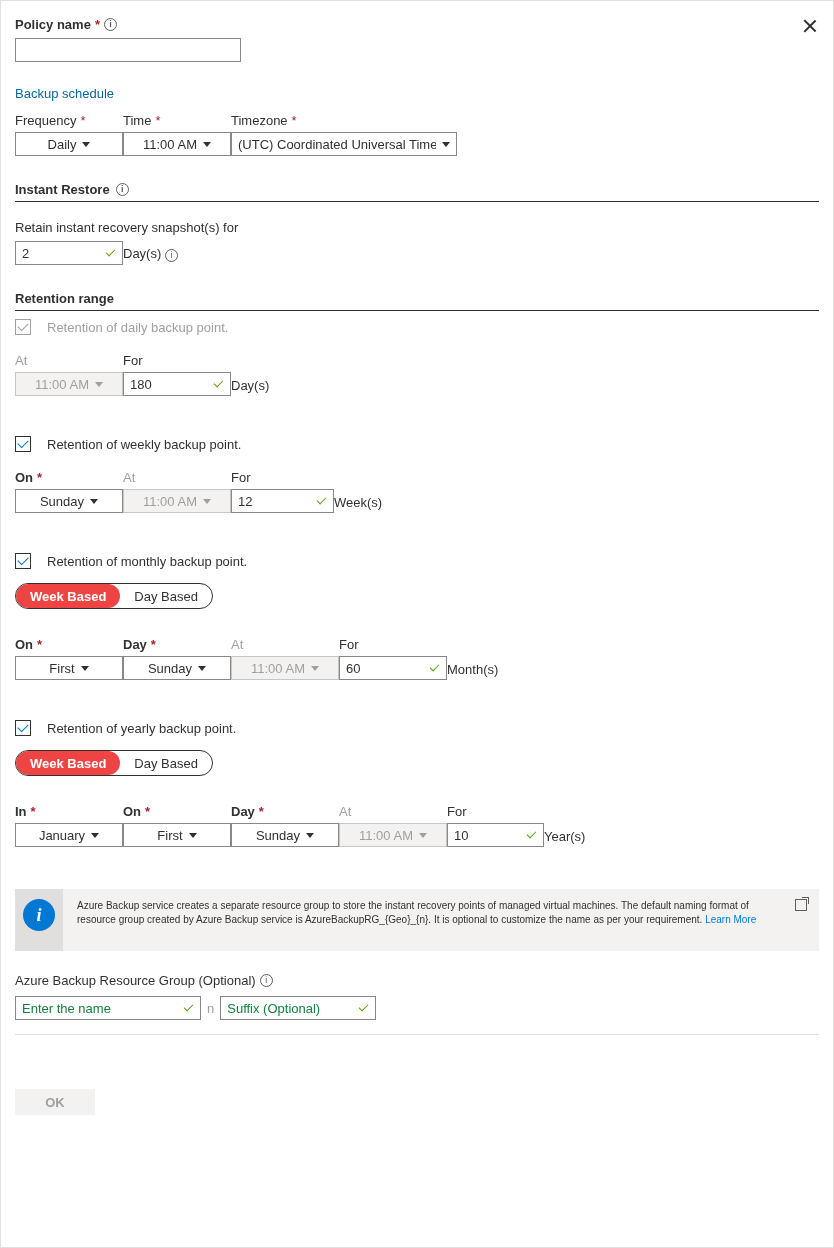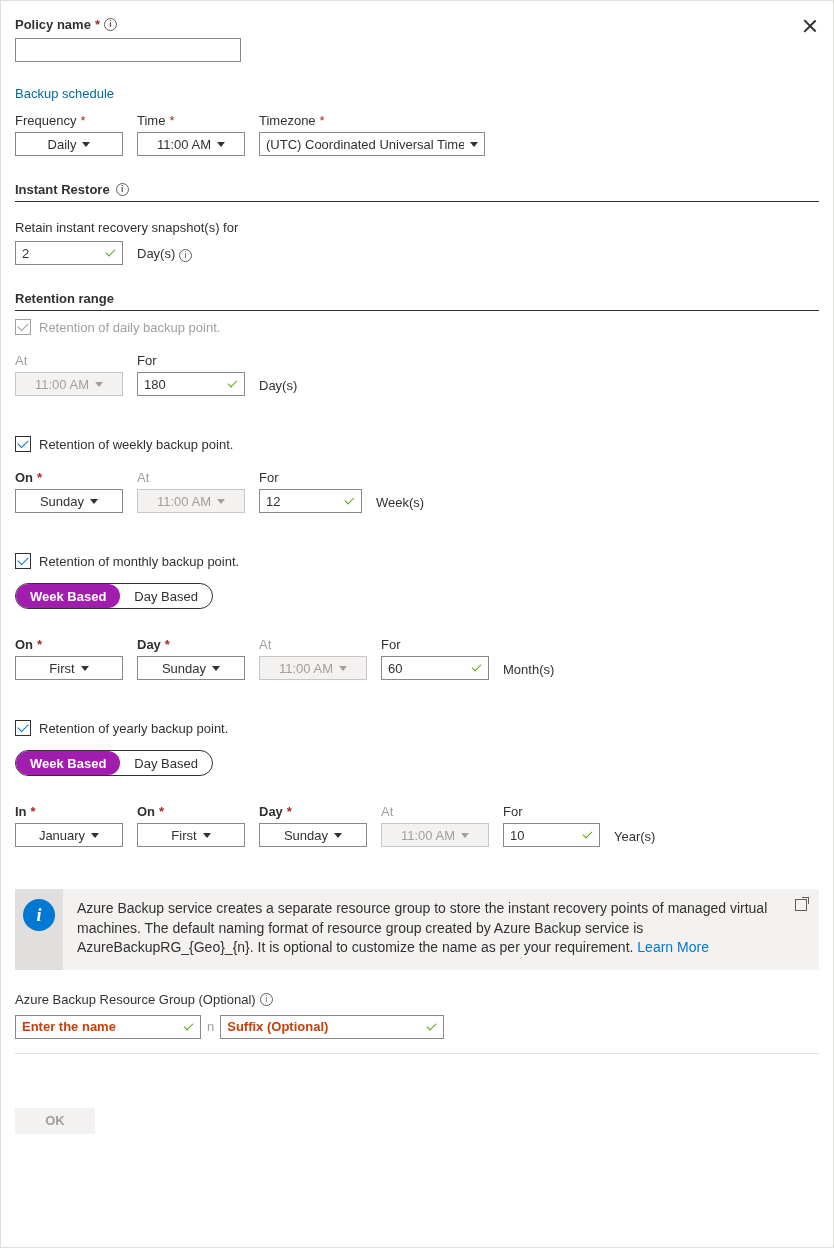--- a/index.html
+++ b/index.html
@@ -41,21 +41,21 @@
 
   .lbl { font-size: 13px; color: #323130; display:inline-flex; align-items:center; gap:4px;}
   .lbl.bold { font-weight:600; }
   .req { color: #a4262c; }
   .info-i {
     display:inline-flex; align-items:center; justify-content:center;
     width:13px; height:13px; border:1px solid #605e5c; border-radius:50%;
     font-size:9px; color:#605e5c; line-height:1; font-style: normal;
   }
 
-  .row { display:flex; align-items:flex-end; gap:14px; margin-top:6px;}
+  .row { display:flex; align-items:flex-end; margin-top:6px;}
   .field { display:flex; flex-direction:column; gap:4px;}
 
   .input, .select, .numinput, .textinput {
     height: 24px;
     border: 1px solid #8a8886;
     background: #fff;
     padding: 0 6px;
     font-size: 13px;
     font-family: inherit;
     display:flex; align-items:center;
@@ -79,21 +79,21 @@
   .check-g::after{
     content:"";position:absolute;left:2px;top:-1px;width:4px;height:8px;
     border-right:1.5px solid #57a300;border-bottom:1.5px solid #57a300;
     transform:rotate(45deg);
   }
 
   .sect-head { font-weight:600; font-size:13px; margin-top:26px;
     border-bottom:1px solid #323130; padding-bottom:4px; display:flex; align-items:center; gap:6px;}
   .subhead { font-size:13px; color:#0369a1; margin-top:24px; }
 
-  .cb-row { display:flex; align-items:center; gap:8px; margin-top:22px; }
+  .cb-row { display:flex; align-items:center; gap:16px; margin-top:22px; }
   .cb {
     width:16px;height:16px;border:1px solid #323130;display:flex;align-items:center;justify-content:center;
     position:relative; cursor:pointer;
   }
   .cb.on::after{
     content:"";width:5px;height:9px;border-right:1.5px solid #0078d4;border-bottom:1.5px solid #0078d4;
     transform:rotate(45deg) translate(-1px,-1px);
   }
   .cb.locked { border-color:#a19f9d; cursor:default;}
   .cb.locked::after{
@@ -101,46 +101,46 @@
     transform:rotate(45deg) translate(-1px,-1px);
   }
   .cb-label { font-size:13px; }
   .cb-label.locked { color:#a19f9d; }
 
   .toggle {
     display:inline-flex; border:1px solid #323130; border-radius:14px; overflow:hidden;
     height:26px; margin-top:14px;
   }
   .toggle .seg { padding:0 14px; display:flex;align-items:center; font-size:13px; cursor:pointer;}
-  .toggle .seg.on { background:#a21caf; color:#fff; font-weight:600; border-radius:13px;}
+  .toggle .seg.on { background:#ef4444; color:#fff; font-weight:600; border-radius:13px;}
 
   .unit { font-size:13px; padding-bottom:3px; }
 
   .info-box {
     display:flex; margin-top:42px; background:#f3f2f1;
   }
   .info-box .stripe { width:48px; background:#e1dfdd; display:flex;align-items:flex-start;justify-content:center; padding-top:10px;}
   .info-box .i-circle {
     width:32px;height:32px;border-radius:50%;background:#0078d4;color:#fff;
     display:flex;align-items:center;justify-content:center;font-weight:700;font-size:18px;font-style:italic;font-family:Georgia,serif;
   }
-  .info-box .txt { flex:1; padding:10px 36px 12px 14px; font-size:14px; color:#323130; line-height:1.4;}
+  .info-box .txt { flex:1; padding:10px 36px 24px 14px; font-size:10px; color:#323130; line-height:1.4;}
   .info-box a { color:#0078d4; text-decoration:none;}
   .ext-ico { position:absolute; right:12px; top:10px; width:12px;height:12px;border:1px solid #605e5c;}
   .ext-ico::after{content:"";position:absolute;right:-3px;top:-3px;width:6px;height:6px;border-top:1px solid #605e5c;border-right:1px solid #605e5c;}
   .info-wrap{position:relative;}
 
   .rg-row { display:flex; align-items:center; gap:6px; margin-top:8px;}
   .divider { border:none; border-top:1px solid #e1dfdd; margin-top:14px;}
 
   .ok-btn {
     margin-top:54px; width:80px; height:26px; background:#f3f2f1; color:#a19f9d;
     border:none; font-size:13px; font-weight:600; cursor:default;
   }
-  .placeholder { color:#c2410c;font-weight:bold; }
+  .placeholder { color:#15803d; }
 </style>
 </head>
 <body>
 
 <div class="panel">
 
   <div class="close-x"></div>
 
   
   <div class="lbl bold">
@@ -381,21 +381,21 @@
   <div class="lbl" style="margin-top:22px">
     <span>Azure Backup Resource Group (Optional)</span>
     <span class="info-i">i</span>
   </div>
   <div class="rg-row">
     <div class="numinput" style="width:186px">
       <span class="placeholder">Enter the name</span>
         <span class="check-g"></span>
     </div>
     <span style="color:#a19f9d">n</span>
-    <div class="numinput" style="width:224px">
+    <div class="numinput" style="width:156px">
       <span class="placeholder">Suffix (Optional)</span>
         <span class="check-g"></span>
     </div>
   </div>
   <hr class="divider">
 
   <button class="ok-btn">OK</button>
 
 </div>
 

